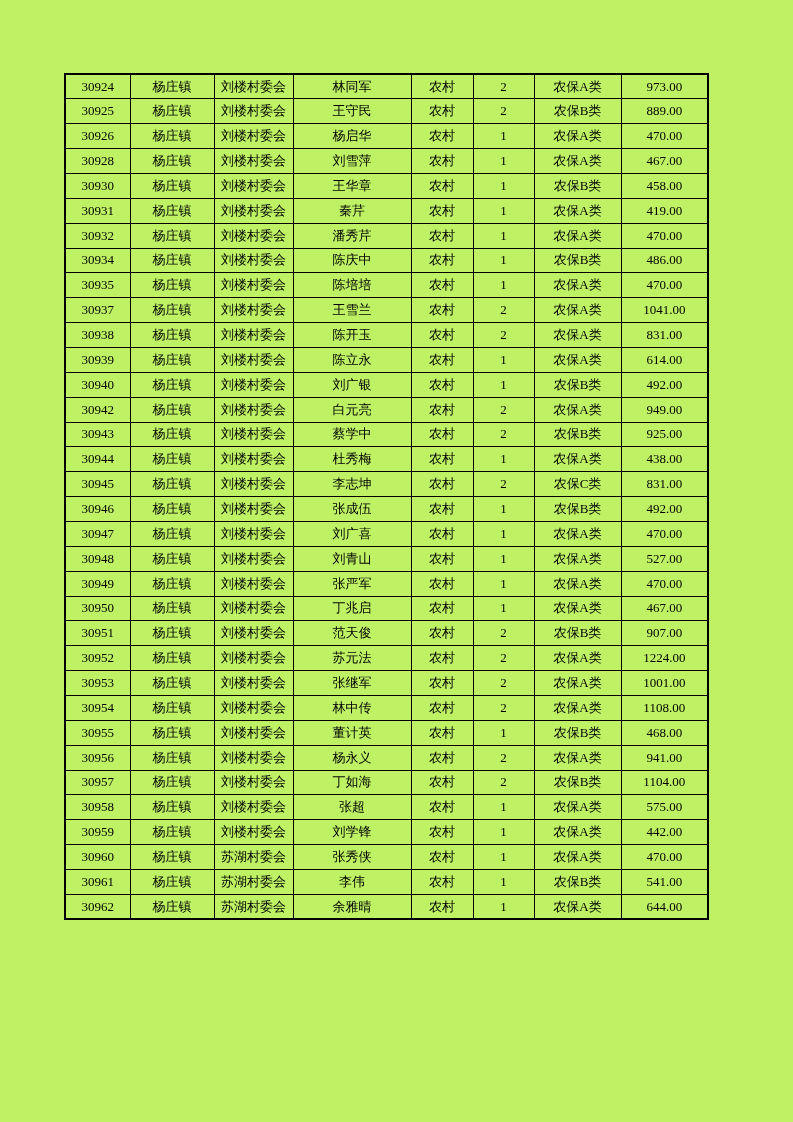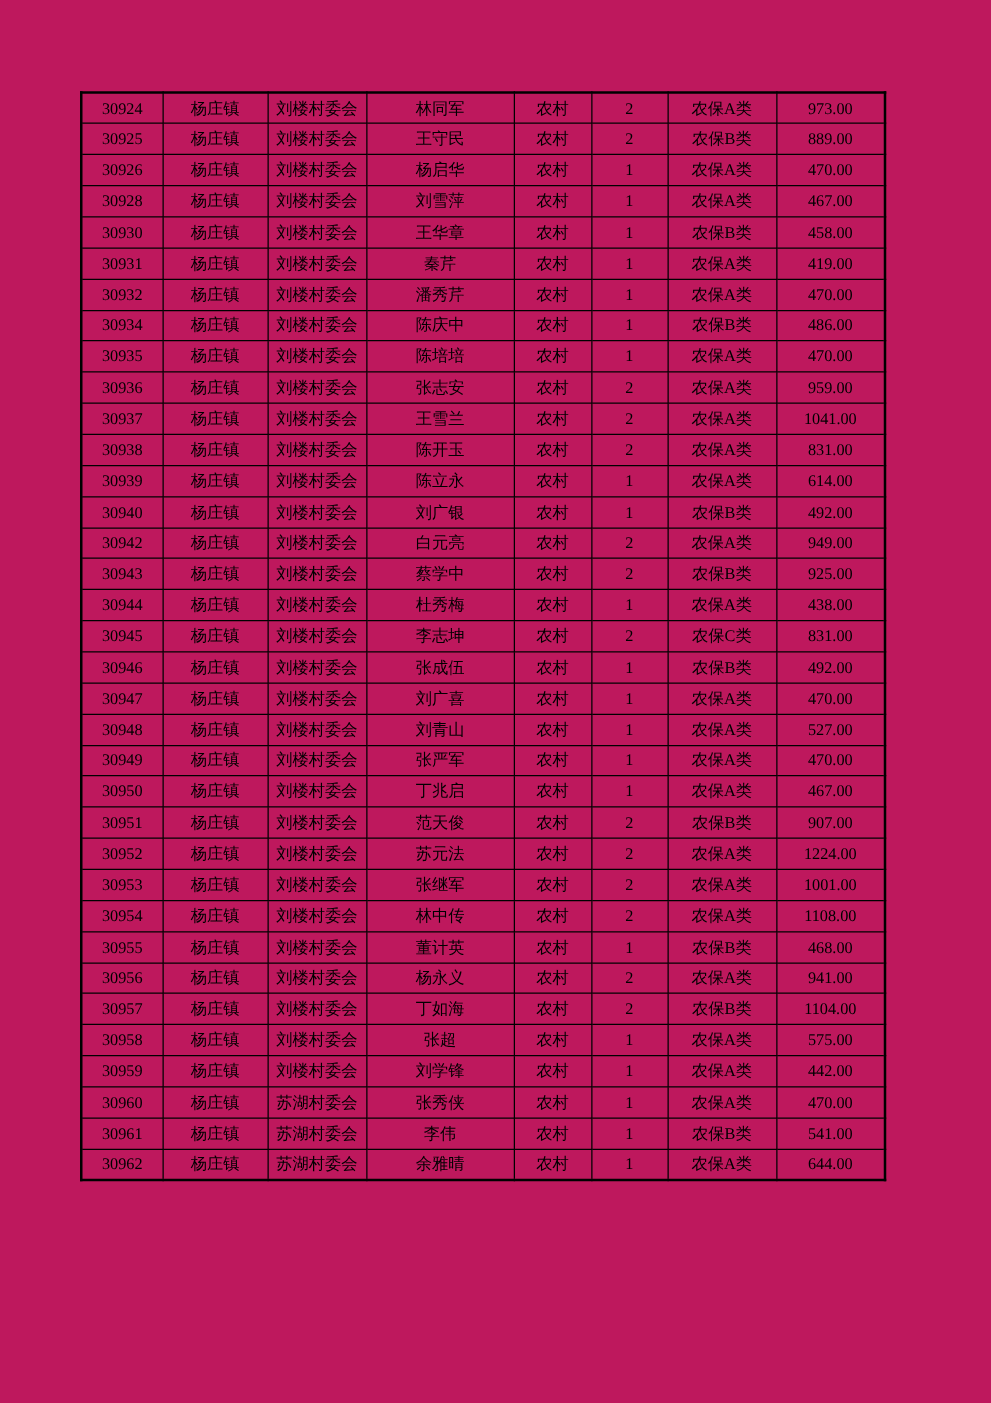--- a/index.html
+++ b/index.html
@@ -8,21 +8,21 @@
     width: 793px;
     height: 1122px;
     background: #ffffff;
     overflow: hidden;
     font-family: "Liberation Serif", "DejaVu Serif", serif;
   }
   .page {
     position: relative;
     width: 793px;
     height: 1122px;
-    background: #be185d;
+    background: #bef264;
   }
   table.grid {
     position: absolute;
     left: 64px;
     top: 73px;
     width: 643px;
     border-collapse: collapse;
     table-layout: fixed;
     border: 2px solid #000;
   }
@@ -140,30 +140,20 @@
           <td>30935</td>
           <td>杨庄镇</td>
           <td>刘楼村委会</td>
           <td>陈培培</td>
           <td>农村</td>
           <td>1</td>
           <td>农保A类</td>
           <td>470.00</td>
         </tr>
         <tr>
-          <td>30936</td>
-          <td>杨庄镇</td>
-          <td>刘楼村委会</td>
-          <td>张志安</td>
-          <td>农村</td>
-          <td>2</td>
-          <td>农保A类</td>
-          <td>959.00</td>
-        </tr>
-        <tr>
           <td>30937</td>
           <td>杨庄镇</td>
           <td>刘楼村委会</td>
           <td>王雪兰</td>
           <td>农村</td>
           <td>2</td>
           <td>农保A类</td>
           <td>1041.00</td>
         </tr>
         <tr>

